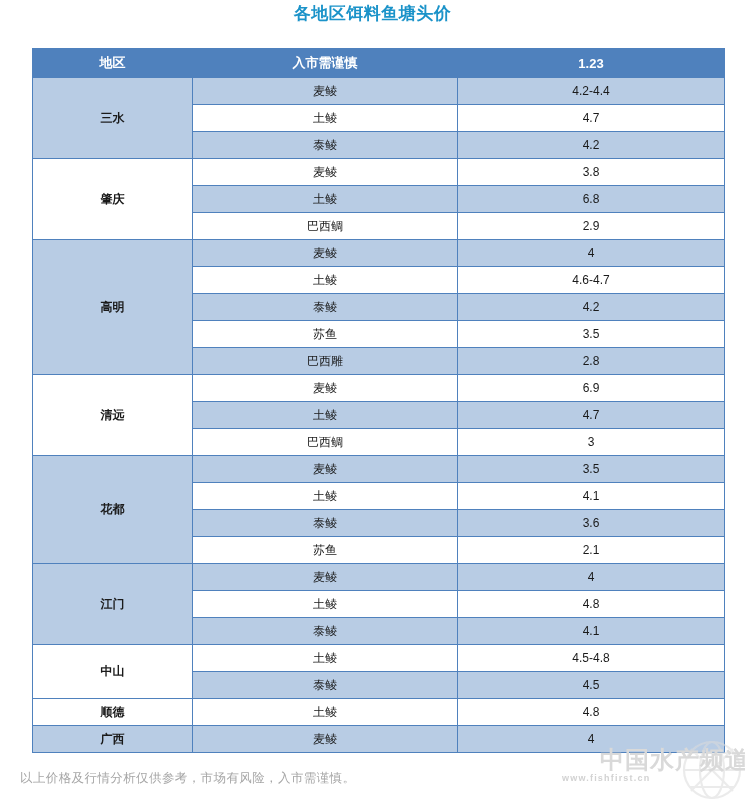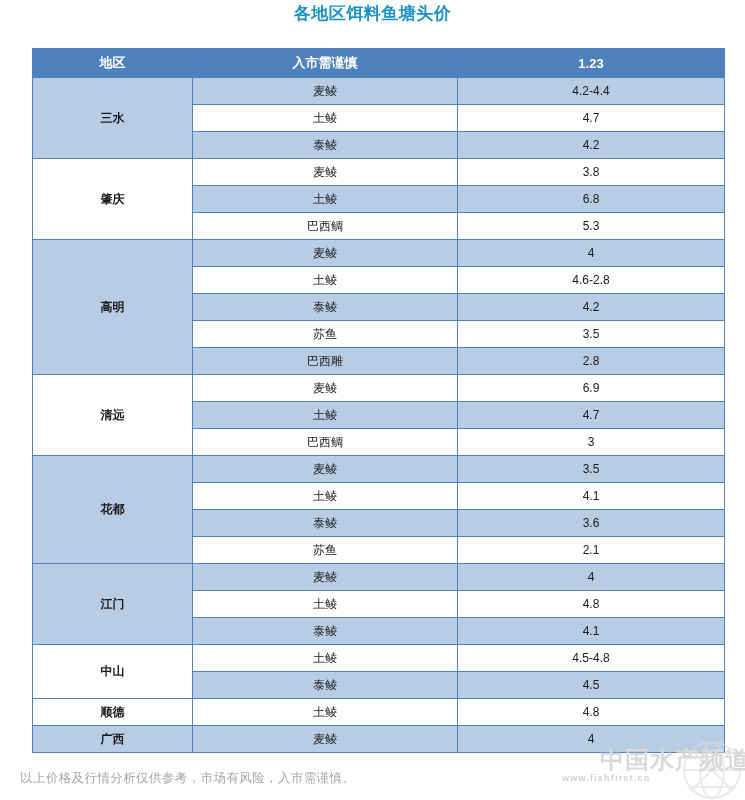--- a/index.html
+++ b/index.html
@@ -134,30 +134,30 @@
             <td class="region plain" rowspan="3">肇庆</td>
             <td class="plain">麦鲮</td>
             <td class="plain">3.8</td>
           </tr>
           <tr>
             <td class="shade">土鲮</td>
             <td class="shade">6.8</td>
           </tr>
           <tr>
             <td class="plain">巴西鲷</td>
-            <td class="plain">5.3</td>
+            <td class="plain">2.9</td>
           </tr>
           <tr>
             <td class="region shade" rowspan="5">高明</td>
             <td class="shade">麦鲮</td>
             <td class="shade">4</td>
           </tr>
           <tr>
             <td class="plain">土鲮</td>
-            <td class="plain">4.6-2.8</td>
+            <td class="plain">4.6-4.7</td>
           </tr>
           <tr>
             <td class="shade">泰鲮</td>
             <td class="shade">4.2</td>
           </tr>
           <tr>
             <td class="plain">苏鱼</td>
             <td class="plain">3.5</td>
           </tr>
           <tr>

